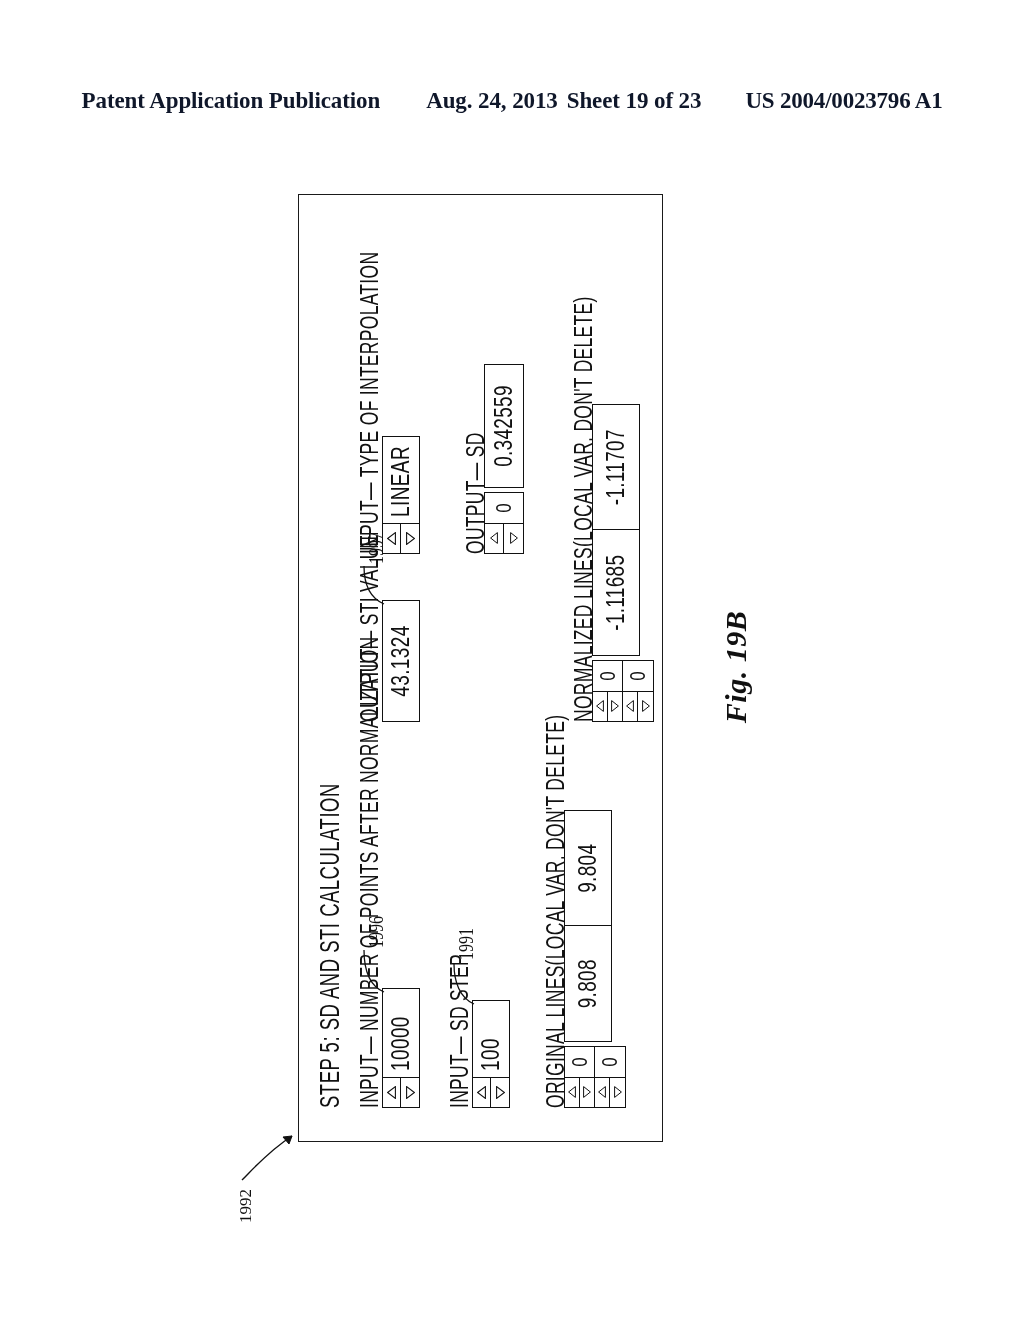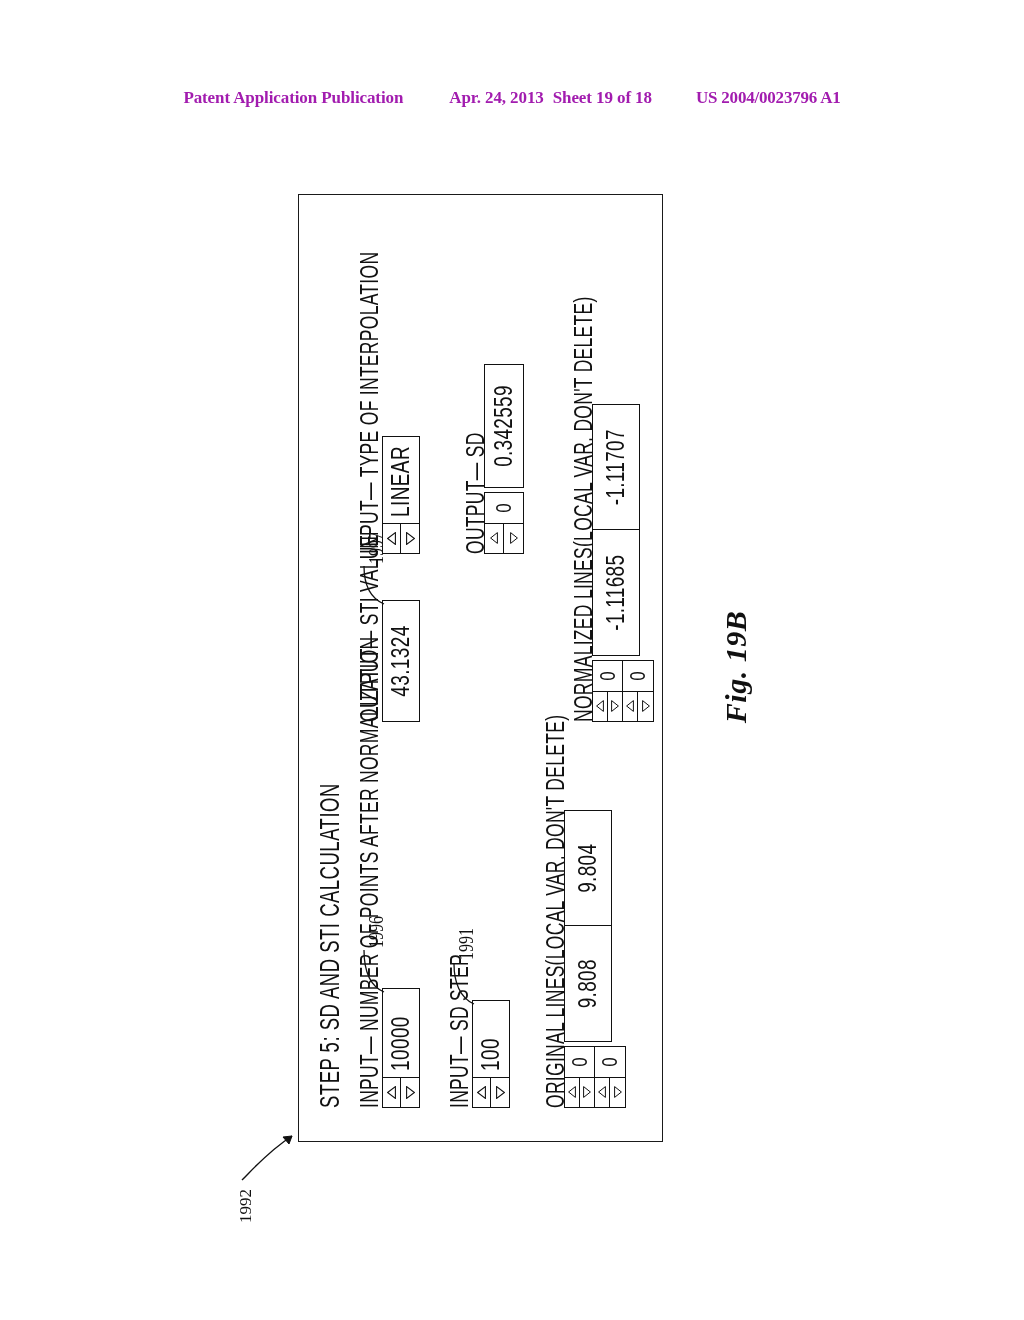--- a/index.html
+++ b/index.html
@@ -20,22 +20,22 @@
     position: absolute;
     top: 88px;
     left: 0;
     width: 1024px;
     height: 30px;
     display: flex;
     justify-content: center;
     align-items: baseline;
     font-family: "Liberation Serif", serif;
     font-weight: bold;
-    font-size: 17px;
-    color: #a21caf;
+    font-size: 23px;
+    color: #0f172a;
     letter-spacing: -0.1px;
     white-space: nowrap;
   }
   .hdr-pub { margin-right: 46px; }
   .hdr-date { margin-right: 9px; }
   .hdr-sheet { margin-right: 44px; }
   .hdr-num { letter-spacing: -0.2px; }
 
   
   
@@ -206,22 +206,22 @@
     white-space: nowrap;
     transform: rotate(-90deg);
     transform-origin: center center;
   }
 </style>
 </head>
 <body>
 
 <div class="page-header">
   <span class="hdr-pub">Patent Application Publication</span>
-  <span class="hdr-date">Apr. 24, 2013</span>
-  <span class="hdr-sheet">Sheet 19 of 18</span>
+  <span class="hdr-date">Aug. 24, 2013</span>
+  <span class="hdr-sheet">Sheet 19 of 23</span>
   <span class="hdr-num">US 2004/0023796 A1</span>
 </div>
 
 <div id="stage">
 
   <div class="fig-box"></div>
 
   <div class="lbl big" style="left:34px; top:26px;">STEP 5:  SD AND STI CALCULATION</div>
 
   <div class="lbl" style="left:34px; top:66px;">INPUT—  NUMBER OF POINTS AFTER NORMALIZATION</div>

